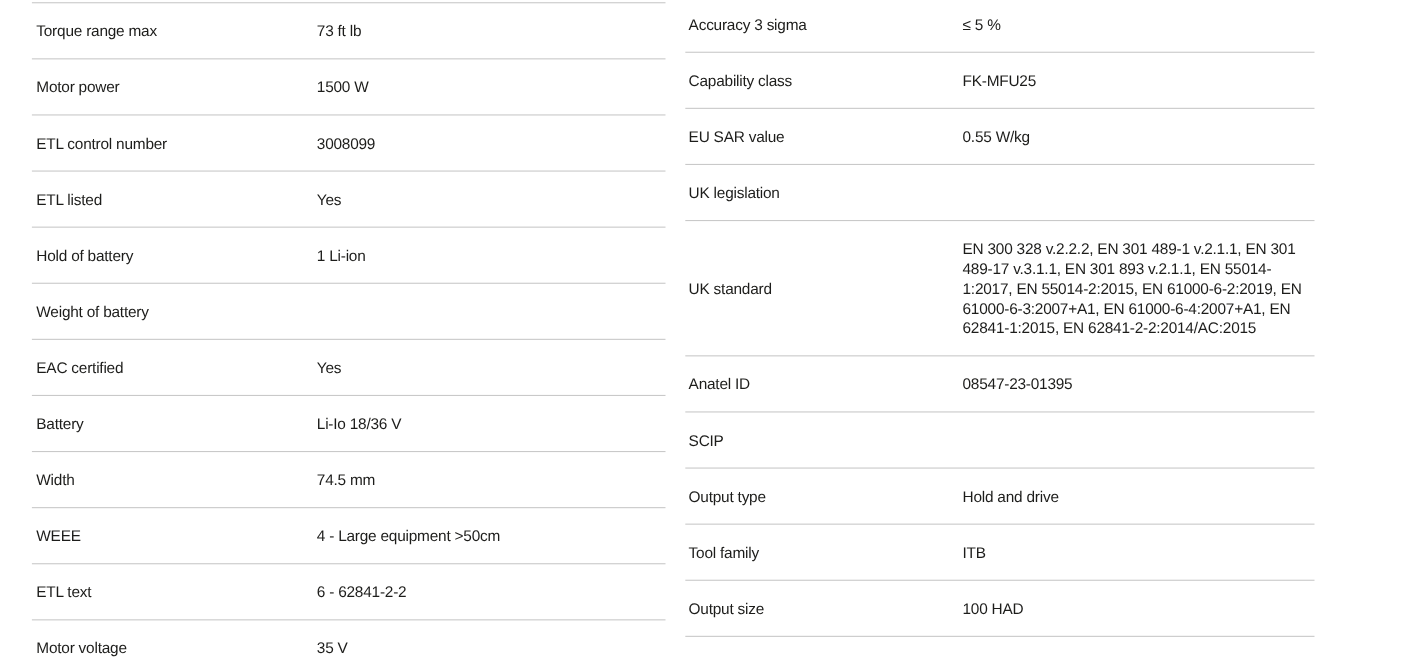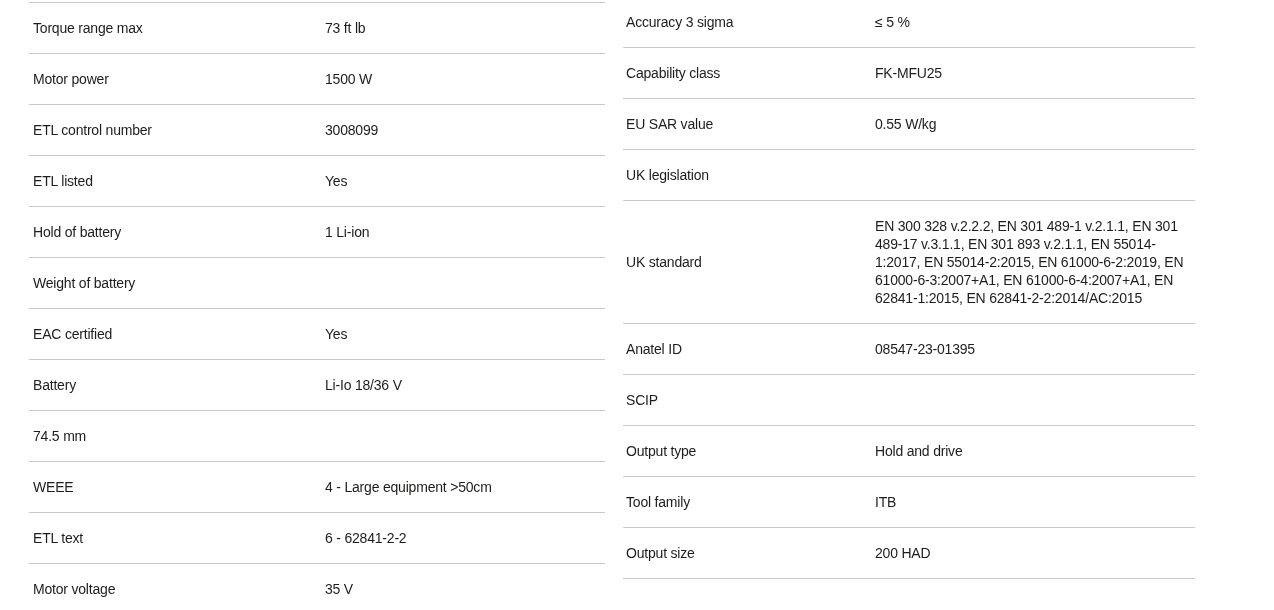--- a/index.html
+++ b/index.html
@@ -44,21 +44,20 @@
   }
   .row {
     display: grid;
     align-items: center;
     border-bottom: 1px solid var(--divider-color);
     box-sizing: border-box;
   }
   .spec-table.left .row {
     grid-template-columns: 255px 1fr;
     padding: 16px 0 16px 4px;
-    gap: 37px;
   }
   .spec-table.right .row {
     grid-template-columns: 249px 1fr;
     padding: 16px 0 16px 3px;
   }
   .label {
     font-weight: normal;
   }
   .value {
     font-weight: normal;
@@ -95,20 +94,21 @@
       </div>
       <div class="row">
         <div class="label">EAC certified</div>
         <div class="value">Yes</div>
       </div>
       <div class="row">
         <div class="label">Battery</div>
         <div class="value">Li-Io 18/36 V</div>
       </div>
       <div class="row">
+        <div class="label">Width</div>
         <div class="value">74.5 mm</div>
       </div>
       <div class="row">
         <div class="label">WEEE</div>
         <div class="value">4 - Large equipment &gt;50cm</div>
       </div>
       <div class="row">
         <div class="label">ETL text</div>
         <div class="value">6 - 62841-2-2</div>
       </div>
@@ -147,16 +147,16 @@
       <div class="row">
         <div class="label">Output type</div>
         <div class="value">Hold and drive</div>
       </div>
       <div class="row">
         <div class="label">Tool family</div>
         <div class="value">ITB</div>
       </div>
       <div class="row">
         <div class="label">Output size</div>
-        <div class="value">200 HAD</div>
+        <div class="value">100 HAD</div>
       </div>
     </section>
 </div>
 
 </body></html>

